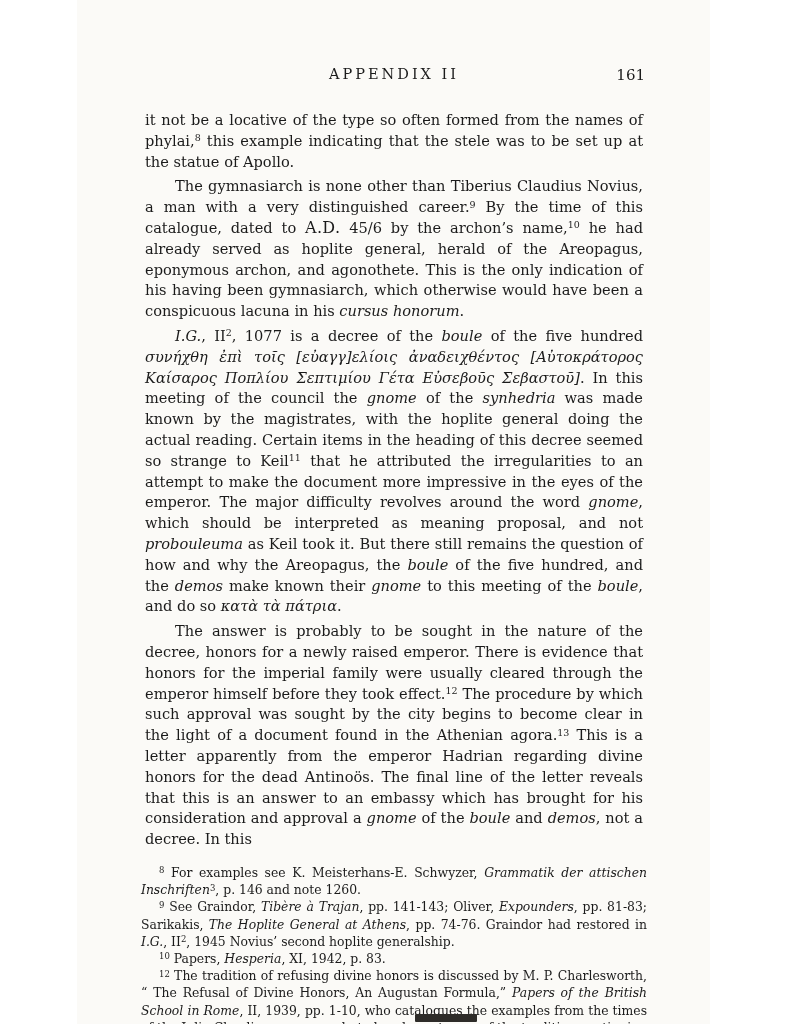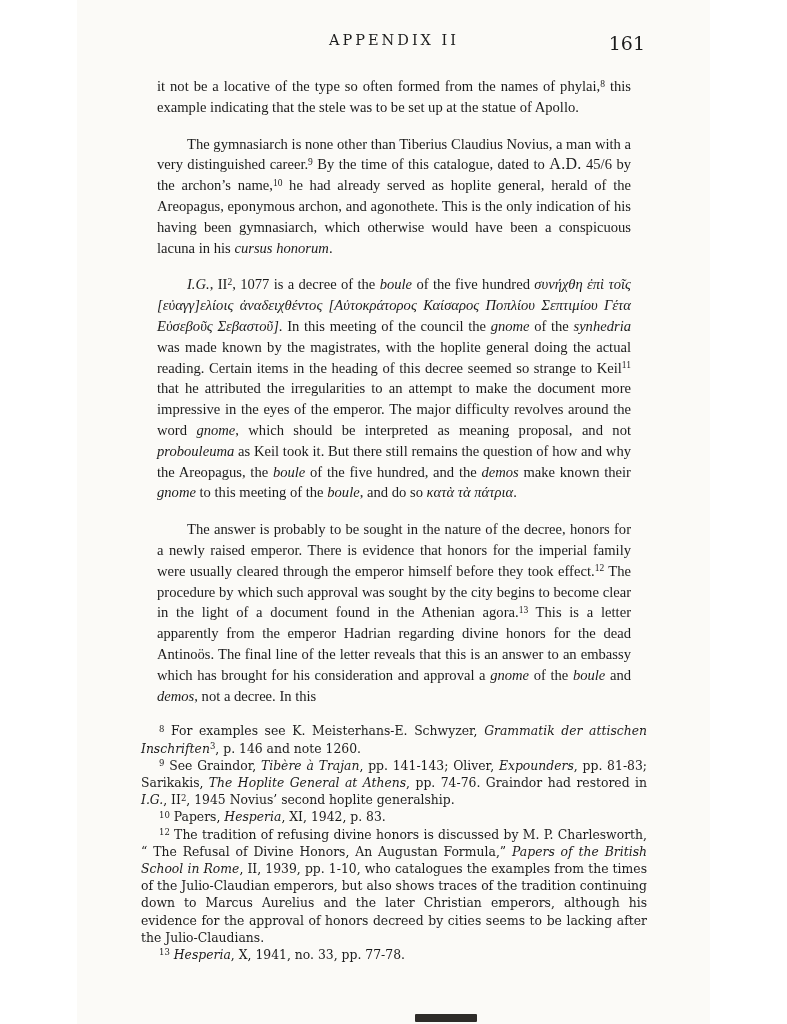--- a/index.html
+++ b/index.html
@@ -8,36 +8,36 @@
   }
   *{box-sizing:border-box;}
   html,body{margin:0;padding:0;background:#ffffff;}
   .page{
     position:relative;
     width:633px;height:1024px;
     margin:0 auto;
     background:var(--paper,#fbfaf7);
     color:var(--ink,#1b1b1b);
     font-family:"DejaVu Serif","Liberation Serif",serif;
-    padding:32px 63px 0 64px;
+    padding:66px 63px 0 64px;
     overflow:hidden;
   }
   .page-header{position:relative;height:22px;margin-bottom:22px;}
   .header-title{
     text-align:center;
     font-size:14.5px;
     letter-spacing:3px;
   }
-  .page-number{position:absolute;right:2px;top:0;font-size:19px;}
+  .page-number{position:absolute;right:2px;top:0;font-size:15px;}
   .text-block{
     font-size:14.6px;
     line-height:20.8px;
     text-align:justify;
   }
-  .para{margin:16px;font-family:Liberation Serif, serif;}
+  .para{margin:4px;}
   .para.indent{text-indent:30px;}
   .section-heading{
     margin:11px 0 11px 0;
     text-align:center;
     text-indent:0;
   }
   .it{font-style:italic;}
   sup{
     font-size:9.5px;
     line-height:0;

